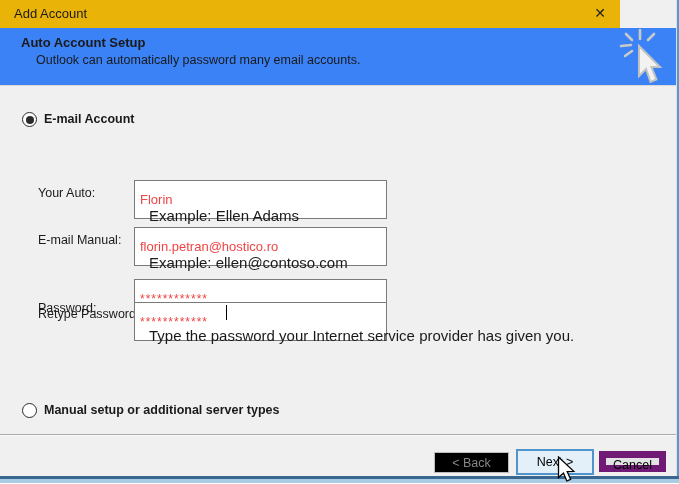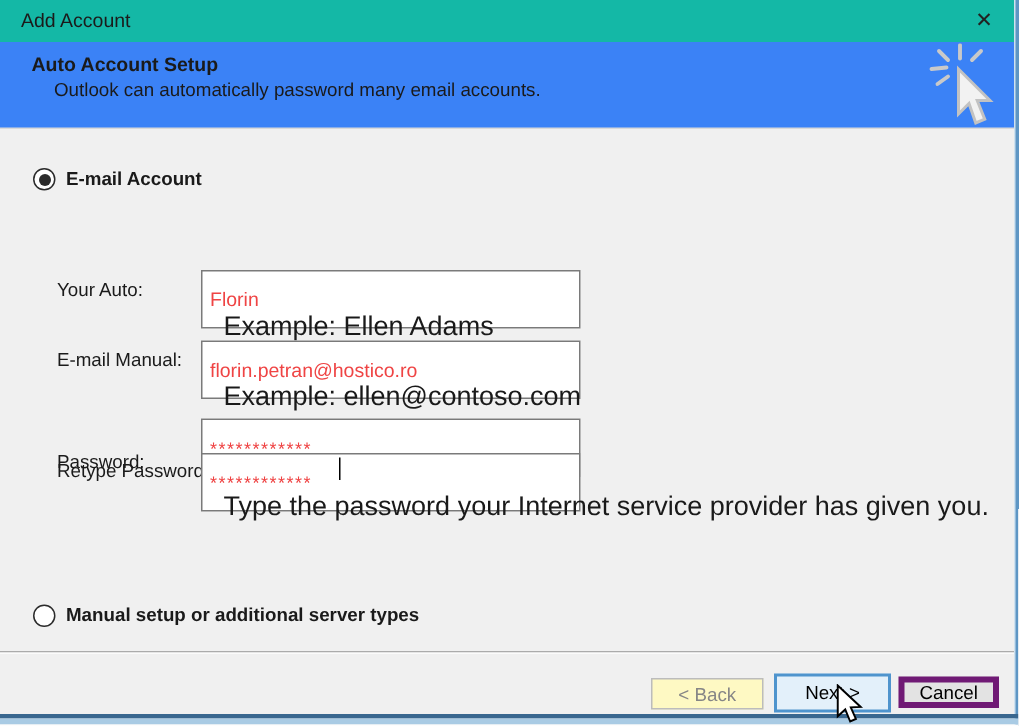--- a/index.html
+++ b/index.html
@@ -11,21 +11,21 @@
     background:#f0f0f0; overflow:hidden;
   }
   
   .edge-right  { position:absolute; top:0; right:0; width:3px; height:484px; background:#5e96c4; }
   .edge-right::before { content:""; position:absolute; left:0; top:0; width:1px; height:100%; background:#cfe2f0; }
   .edge-bottom-dark  { position:absolute; left:0; bottom:5px; width:100%; height:3px; background:#39678f; }
   .edge-bottom-light { position:absolute; left:0; bottom:1px; width:100%; height:4px; background:#a9cbe4; }
   .edge-bottom-white { position:absolute; left:0; bottom:0;  width:100%; height:1px; background:#fdfdfd; }
 
   .titlebar {
-    position:absolute; top:0; left:0; width:676px; height:28px; background:#14b8a6;
+    position:absolute; top:0; left:0; width:620px; height:28px; background:#eab308;
   }
   .title-text {
     position:absolute; left:14px; top:6px; font-size:13px; color:#1b1b1b;
   }
   .close-btn {
     position:absolute; right:6px; top:2px; width:28px; height:22px;
     background:transparent; border:none; font-size:14px; color:#222;
     cursor:default; text-align:center; line-height:22px; font-family:"Liberation Sans", sans-serif;
   }
 
@@ -49,41 +49,41 @@
   }
   .radio-label { position:absolute; font-size:12.5px; font-weight:bold; white-space:nowrap; }
 
   .field-label { position:absolute; font-size:12.5px; white-space:nowrap; }
   .txt-input {
     position:absolute; width:253px; height:39px; border:1px solid #7a7a7a;
     background:#fff; font-family:"Liberation Sans", sans-serif; font-size:13px;
     padding:0 0 0 5px; color:#ef4444; outline:none;
   }
   .pw { letter-spacing:1px; font-size:12px; }
-  .example-text { position:absolute; font-size:18px; white-space:nowrap; }
+  .example-text { position:absolute; font-size:15px; white-space:nowrap; }
   .caret { position:absolute; width:1px; height:15px; background:#000; z-index:2; }
 
   .separator { position:absolute; left:0; top:434px; width:676px; height:1px; background:#ababab; }
   .separator::after { content:""; position:absolute; left:0; top:1px; width:100%; height:1px; background:#fbfbfb; }
 
   .btn {
     position:absolute; font-family:"Liberation Sans", sans-serif; font-size:12.5px;
     text-align:center; cursor:default;
   }
   .btn-back {
     left:434px; top:452px; width:75px; height:21px;
-    background:#fef9c3; border:1px solid #bcbcbc; color:#868686;
+    background:#000000; border:1px solid #bcbcbc; color:#868686;
   }
   .btn-next {
     left:516px; top:449px; width:78px; height:26px;
     background:#e3f0fa; border:2px solid #4f94cd; color:#000;
   }
   .btn-cancel {
     left:599px; top:451px; width:67px; height:21px;
-    background:#e3e3e3; border:4px solid #701a75; color:#000;
+    background:#e3e3e3; border:7px solid #701a75; color:#000;
   }
 
   .mouse-cursor { position:absolute; left:557px; top:456px; z-index:5; }
 </style>
 </head>
 <body>
 
 <div class="window">
 
   <div class="titlebar">

